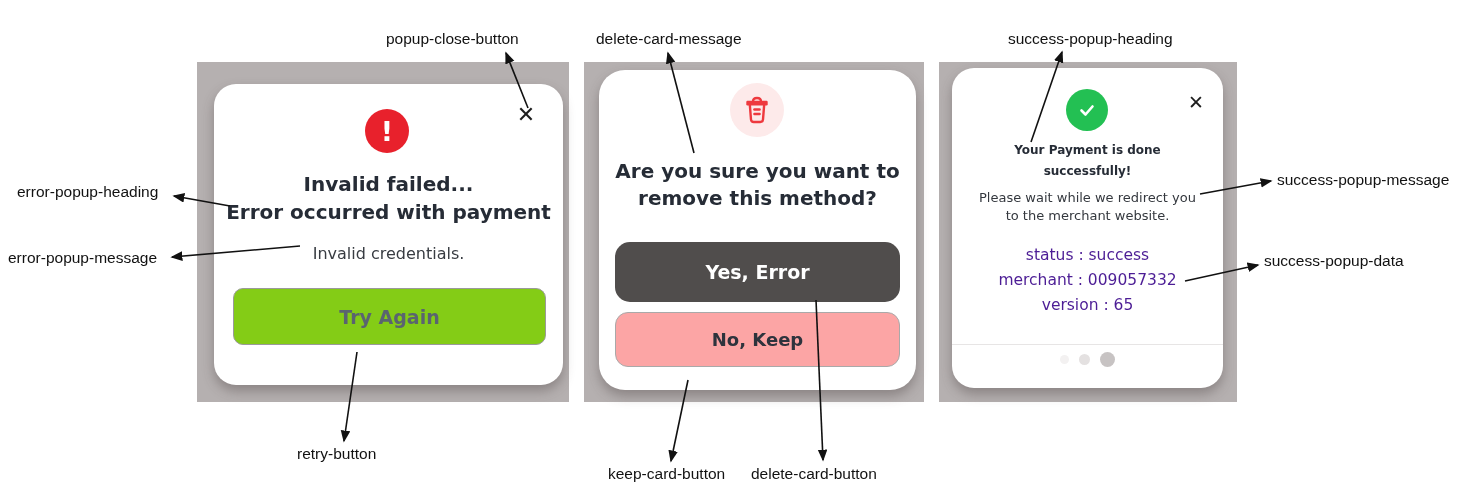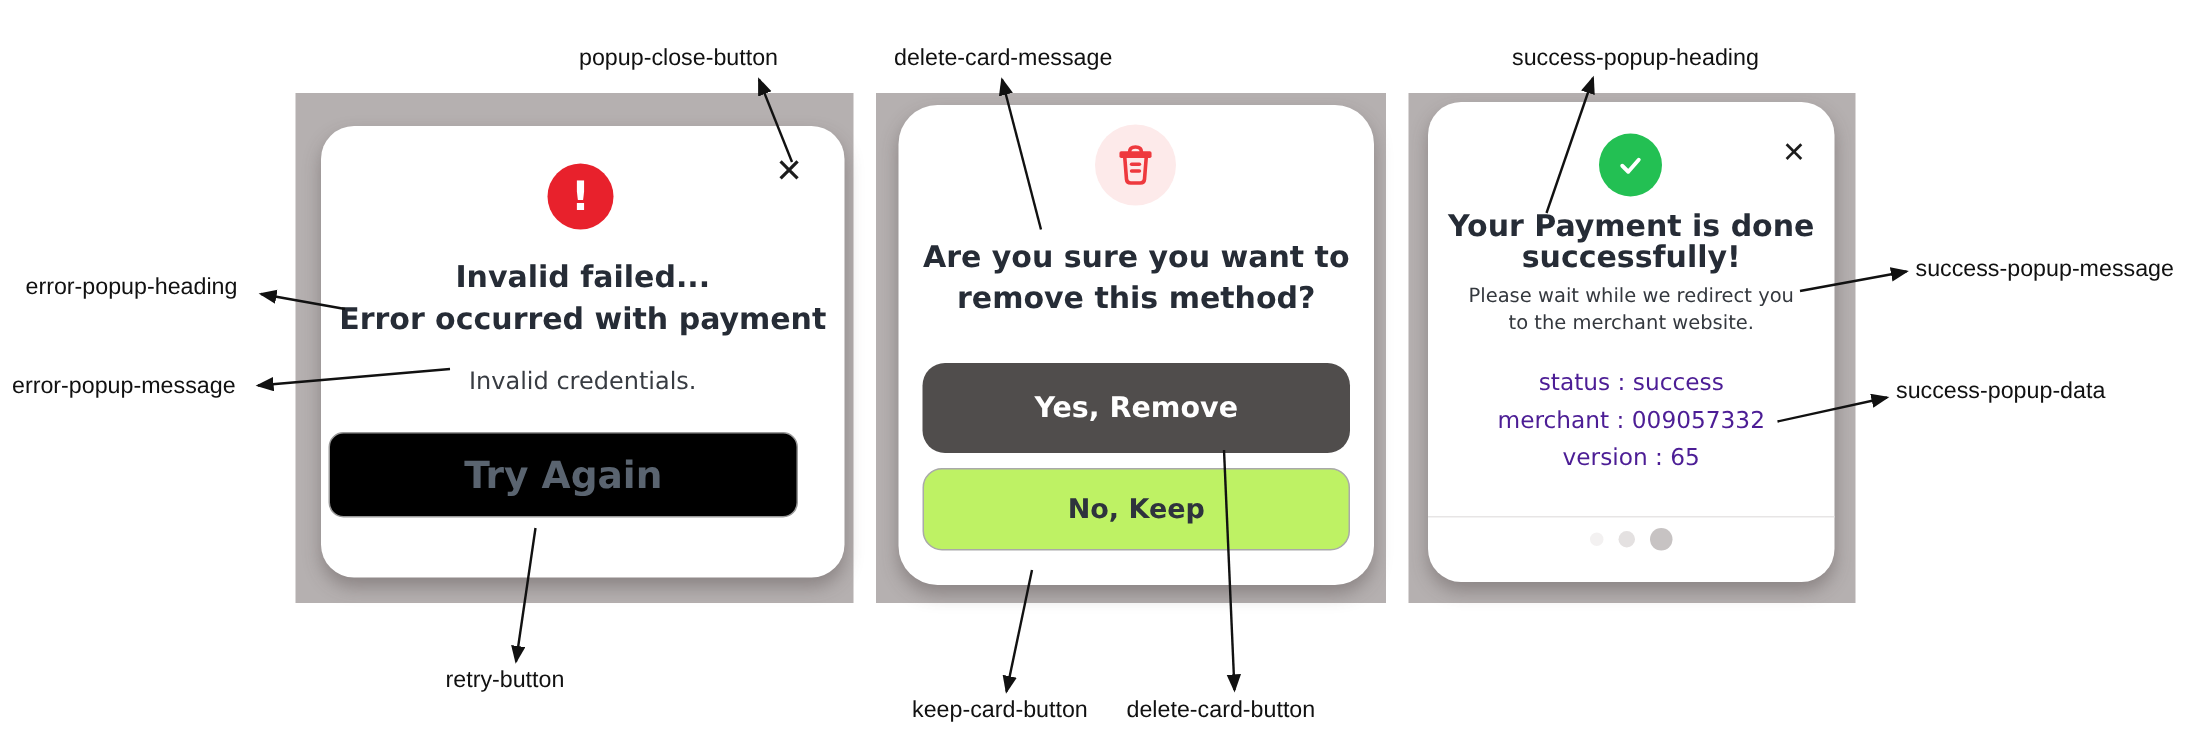--- a/index.html
+++ b/index.html
@@ -22,34 +22,34 @@
   .trash-circle{left:131px;top:13px;width:54px;height:54px;background:#fdeaea;}
   .ok-circle{left:114px;top:21px;width:42px;height:42px;background:#23c053;}
   .xbtn{position:absolute;background:none;border:none;cursor:pointer;color:#1c1c1c;
         font-family:"DejaVu Sans",sans-serif;padding:0;line-height:1;}
   .x1{left:297px;top:16px;width:30px;height:30px;font-size:22px;}
   .x3{left:230px;top:20px;width:28px;height:28px;font-size:19px;}
   
   .heading{position:absolute;left:0;width:100%;text-align:center;font-weight:bold;color:#262c36;}
   .h1{top:86px;font-size:20px;line-height:28px;}
   .h2{top:88px;font-size:20px;line-height:27px;}
-  .h3{top:72px;font-size:20px;line-height:21px;}
+  .h3{top:72px;font-size:12px;line-height:21px;}
   .m1{position:absolute;left:0;top:160px;width:100%;text-align:center;font-size:16px;color:#383c42;}
   .msg3{position:absolute;left:0;top:121px;width:100%;text-align:center;font-size:13px;
         line-height:18px;color:#34383e;}
   .data3{position:absolute;left:0;top:175px;width:100%;text-align:center;font-size:15.5px;
          line-height:25px;color:#4c1d95;}
   
   .btn{position:absolute;cursor:pointer;font-family:"DejaVu Sans",sans-serif;font-weight:bold;
        display:flex;align-items:center;justify-content:center;box-sizing:border-box;}
-  .retry{left:5px;top:204px;width:313px;height:57px;background:#000000;border:1.6px solid #9a9a9a;
-         border-radius:10px;font-size:25px;color:#5a6470;}
+  .retry{left:19px;top:204px;width:313px;height:57px;background:#84cc16;border:1.6px solid #9a9a9a;
+         border-radius:10px;font-size:19px;color:#5a6470;}
   .confirm{left:16px;top:172px;width:285px;height:60px;background:#504d4c;border:none;
            border-radius:15px;font-size:19px;color:#ffffff;}
-  .keep{left:16px;top:242px;width:285px;height:55px;background:#bef264;border:1.6px solid #a9a9a9;
+  .keep{left:16px;top:242px;width:285px;height:55px;background:#fca5a5;border:1.6px solid #a9a9a9;
         border-radius:13px;font-size:18px;color:#2e333d;text-align:center;}
   
   .divider{position:absolute;left:0;top:276px;width:100%;height:1px;background:#e7e5e5;}
   .dots{position:absolute;left:0;top:284px;width:100%;display:flex;align-items:center;
         justify-content:center;gap:10px;}
   .dot{border-radius:50%;}
   .dot1{width:9px;height:9px;background:#f3f1f1;}
   .dot2{width:11px;height:11px;background:#e4e1e1;}
   .dot3{width:15px;height:15px;background:#c7c3c3;}
   
@@ -88,21 +88,21 @@
             <path d="M6.8 9.4 L8 24.5 q0.2 2.5 2.8 2.5 h6.4 q2.6 0 2.8-2.5 L21.2 9.4"></path>
             <path d="M11.4 14.5 h5.2"></path>
             <path d="M11.4 19 h5.2"></path>
           </g>
         </svg>
       </div>
       <div class="heading h2">
         <div>Are you sure you want to</div>
         <div>remove this method?</div>
       </div>
-      <button class="btn confirm">Yes, Remove</button>
+      <button class="btn confirm">Yes, Error</button>
       <button class="btn keep">No, Keep</button>
     </div>
   </div>
 
   <div class="panel p3">
     <div class="card c3">
       <div class="icon-circle ok-circle">
         <svg width="22" height="22" viewBox="0 0 22 22">
           <polyline points="5.5,11.5 9.5,15.5 16.5,7.5" fill="none" stroke="#ffffff" stroke-width="2.6" stroke-linecap="round" stroke-linejoin="round"></polyline>
         </svg>

